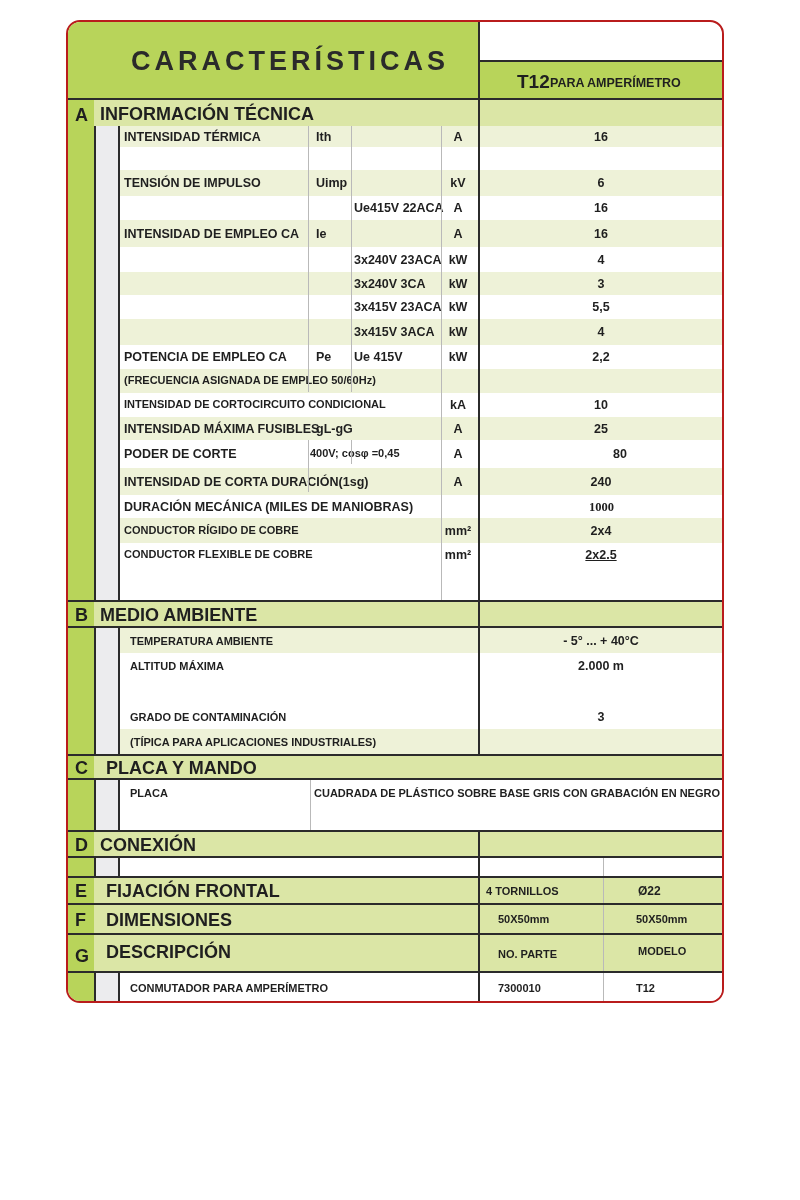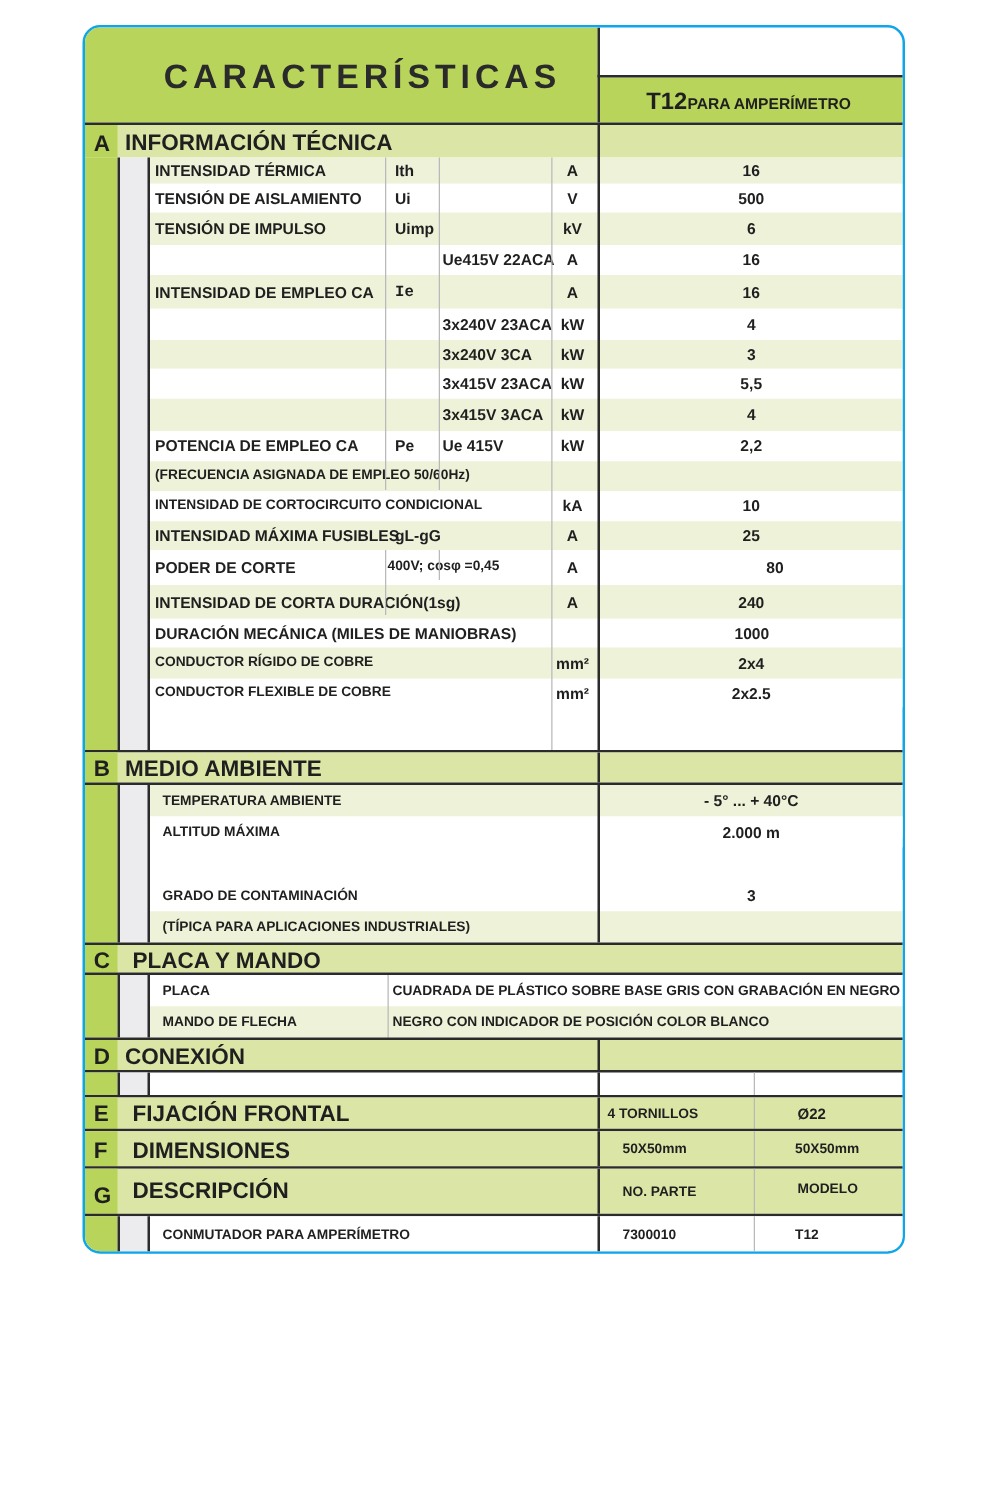--- a/index.html
+++ b/index.html
@@ -1,19 +1,19 @@
 <!DOCTYPE html>
 <html><head>
 <meta charset="utf-8">
 <style>
   html, body { margin:0; padding:0; background:#ffffff; }
   body { width:800px; height:1200px; position:relative; font-family:"Liberation Sans", sans-serif; color:#1a1a1a; }
   .sheet {
     position:absolute; left:66px; top:20px; width:658px; height:983px;
-    border:2px solid #0ea5e9; border-radius:14px; overflow:hidden; background:#ffffff;
+    border:2px solid #b91c1c; border-radius:14px; overflow:hidden; background:#ffffff;
     box-sizing:border-box;
   }
   .abs { position:absolute; box-sizing:border-box; }
   .green { background:#b8d45a; }
   .lightgreen { background:#dbe6a6; }
   .pale { background:#eef2d8; }
   .white { background:#ffffff; }
   .gray { background:#ececee; }
   .txt { position:absolute; font-weight:bold; white-space:nowrap; line-height:1; }
   .hdr-title { font-size:27px; letter-spacing:4px; color:#2a2a2a; }
@@ -50,41 +50,35 @@
 
   <div class="abs green" style="left:0;top:104px;width:26px;height:474px;"></div>
   <div class="abs gray" style="left:26px;top:104px;width:26px;height:474px;border-left:2px solid #2b2b2b;border-right:2px solid #2b2b2b;"></div>
   <div id="a-rows" class="abs" style="left:52px;top:104px;width:604px;height:474px;">
       <div class="abs pale" style="left: 0px; top: 0px; width: 604px; height: 21px;">
         <span class="txt lbl" style="left: 4px; top: 5px;">INTENSIDAD TÉRMICA</span>
         <span class="txt lbl" style="left: 196px; top: 5px;">Ith</span>
         <span class="txt lbl" style="left: 320px; top: 5px; width: 36px; text-align: center;">A</span>
         <span class="txt val" style="left: 358px; top: 5px; width: 246px; text-align: center;">16</span>
       </div>
-      <div class="abs white" style="left: 0px; top: 21px; width: 604px; height: 23px;">
-        <span class="txt lbl" style="left: 4px; top: 6px;">TENSIÓN DE AISLAMIENTO</span>
-        <span class="txt lbl" style="left: 196px; top: 6px;">Ui</span>
-        <span class="txt lbl" style="left: 320px; top: 6px; width: 36px; text-align: center;">V</span>
-        <span class="txt val" style="left: 358px; top: 6px; width: 246px; text-align: center;">500</span>
-      </div>
       <div class="abs pale" style="left: 0px; top: 44px; width: 604px; height: 26px;">
         <span class="txt lbl" style="left: 4px; top: 7px;">TENSIÓN DE IMPULSO</span>
         <span class="txt lbl" style="left: 196px; top: 7px;">Uimp</span>
         <span class="txt lbl" style="left: 320px; top: 7px; width: 36px; text-align: center;">kV</span>
         <span class="txt val" style="left: 358px; top: 7px; width: 246px; text-align: center;">6</span>
       </div>
       <div class="abs white" style="left: 0px; top: 70px; width: 604px; height: 24px;">
         <span class="txt lbl" style="left: 4px; top: 6px;"></span>
         <span class="txt lbl" style="left: 234px; top: 6px;">Ue415V 22ACA</span>
         <span class="txt lbl" style="left: 320px; top: 6px; width: 36px; text-align: center;">A</span>
         <span class="txt val" style="left: 358px; top: 6px; width: 246px; text-align: center;">16</span>
       </div>
       <div class="abs pale" style="left: 0px; top: 94px; width: 604px; height: 27px;">
         <span class="txt lbl" style="left: 4px; top: 8px;">INTENSIDAD DE EMPLEO CA</span>
-        <span class="txt lbl" style="left: 196px; top: 8px; font-family: Liberation Mono, monospace;">Ie</span>
+        <span class="txt lbl" style="left: 196px; top: 8px;">Ie</span>
         <span class="txt lbl" style="left: 320px; top: 8px; width: 36px; text-align: center;">A</span>
         <span class="txt val" style="left: 358px; top: 8px; width: 246px; text-align: center;">16</span>
       </div>
       <div class="abs white" style="left: 0px; top: 121px; width: 604px; height: 25px;">
         <span class="txt lbl" style="left: 4px; top: 7px;"></span>
         <span class="txt lbl" style="left: 234px; top: 7px;">3x240V 23ACA</span>
         <span class="txt lbl" style="left: 320px; top: 7px; width: 36px; text-align: center;">kW</span>
         <span class="txt val" style="left: 358px; top: 7px; width: 246px; text-align: center;">4</span>
       </div>
       <div class="abs pale" style="left: 0px; top: 146px; width: 604px; height: 23px;">
@@ -132,31 +126,31 @@
         <span class="txt lbl" style="left: 320px; top: 8px; width: 36px; text-align: center;">A</span>
         <span class="txt val" style="left: 358px; top: 8px; width: 284px; text-align: center;">80</span>
       </div>
       <div class="abs pale" style="left: 0px; top: 342px; width: 604px; height: 27px;">
         <span class="txt lbl" style="left: 4px; top: 8px;">INTENSIDAD DE CORTA DURACIÓN(1sg)</span>
         <span class="txt lbl" style="left: 320px; top: 8px; width: 36px; text-align: center;">A</span>
         <span class="txt val" style="left: 358px; top: 8px; width: 246px; text-align: center;">240</span>
       </div>
       <div class="abs white" style="left: 0px; top: 369px; width: 604px; height: 23px;">
         <span class="txt lbl" style="left: 4px; top: 6px;">DURACIÓN MECÁNICA (MILES DE MANIOBRAS)</span>
-        <span class="txt val" style="left: 358px; top: 6px; width: 247px; text-align: center;">1000</span>
+        <span class="txt val" style="left: 358px; top: 6px; width: 247px; text-align: center; font-family: Liberation Serif, serif;">1000</span>
       </div>
       <div class="abs pale" style="left: 0px; top: 392px; width: 604px; height: 25px;">
         <span class="txt lbl-s" style="left: 4px; top: 7px;">CONDUCTOR RÍGIDO DE COBRE</span>
         <span class="txt lbl" style="left: 320px; top: 7px; width: 36px; text-align: center;">mm²</span>
         <span class="txt val" style="left: 358px; top: 7px; width: 246px; text-align: center;">2x4</span>
       </div>
       <div class="abs white" style="left: 0px; top: 417px; width: 604px; height: 23px;">
         <span class="txt lbl-s" style="left: 4px; top: 6px;">CONDUCTOR FLEXIBLE DE COBRE</span>
         <span class="txt lbl" style="left: 320px; top: 6px; width: 36px; text-align: center;">mm²</span>
-        <span class="txt val" style="left: 358px; top: 6px; width: 246px; text-align: center;">2x2.5</span>
+        <span class="txt val" style="left: 358px; top: 6px; width: 246px; text-align: center; text-decoration: underline;">2x2.5</span>
       </div>
       <div class="vline" style="left: 188px; top: 0px; height: 266px;"></div>
       <div class="vline" style="left: 231px; top: 0px; height: 266px;"></div>
       <div class="vline" style="left: 188px; top: 314px; height: 24px;"></div>
       <div class="vline" style="left: 188px; top: 338px; height: 28px;"></div>
       <div class="vline" style="left: 231px; top: 314px; height: 24px;"></div>
       <div class="vline" style="left: 321px; top: 0px; height: 474px;"></div>
     </div>
   <div class="hline-dark" style="left:0;top:578px;width:660px;"></div>
 
@@ -195,24 +189,20 @@
     <span class="txt sec-title" style="left:38px;top:3px;">PLACA Y MANDO</span>
   </div>
   <div class="hline-dark" style="left:0;top:756px;width:660px;"></div>
 
   <div class="abs green" style="left:0;top:758px;width:26px;height:50px;"></div>
   <div class="abs gray" style="left:26px;top:758px;width:26px;height:50px;border-left:2px solid #2b2b2b;border-right:2px solid #2b2b2b;"></div>
   <div class="abs white" style="left:52px;top:758px;width:604px;height:25px;">
     <span class="txt lbl-s" style="left:10px;top:8px;">PLACA</span>
     <span class="txt lbl-s" style="left:194px;top:8px;">CUADRADA DE PLÁSTICO SOBRE BASE GRIS CON GRABACIÓN EN NEGRO</span>
   </div>
-  <div class="abs pale" style="left:52px;top:783px;width:604px;height:25px;">
-    <span class="txt lbl-s" style="left:10px;top:8px;">MANDO DE FLECHA</span>
-    <span class="txt lbl-s" style="left:194px;top:8px;">NEGRO CON INDICADOR DE POSICIÓN COLOR BLANCO</span>
-  </div>
   <div class="vline" style="left:242px;top:758px;height:50px;"></div>
   <div class="hline-dark" style="left:0;top:808px;width:660px;"></div>
 
   <div class="abs lightgreen" style="left:0;top:810px;width:656px;height:24px;">
     <div class="abs green" style="left:0;top:0;width:26px;height:24px;"></div>
     <span class="txt sec-letter" style="left:7px;top:4px;">D</span>
     <span class="txt sec-title" style="left:32px;top:4px;">CONEXIÓN</span>
   </div>
   <div class="vline-dark" style="left:410px;top:810px;height:24px;"></div>
   <div class="hline-dark" style="left:0;top:834px;width:660px;"></div>

